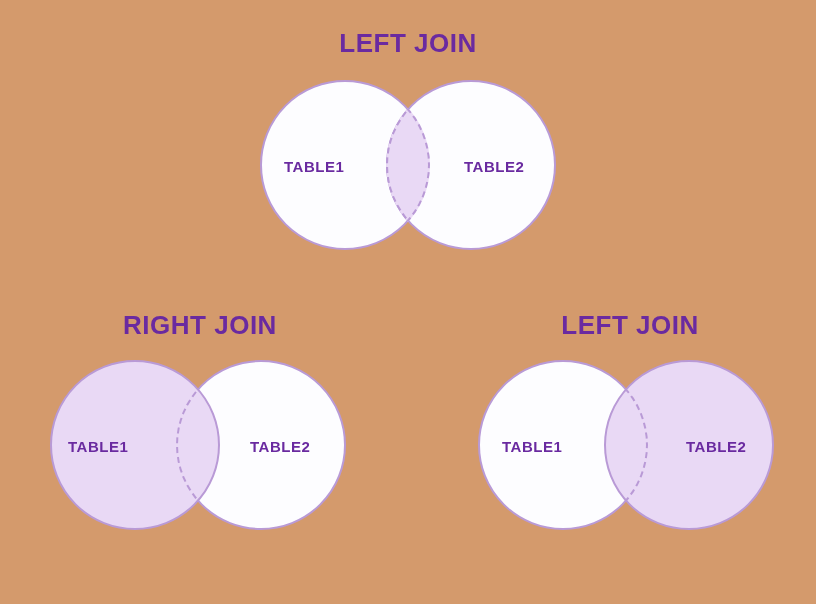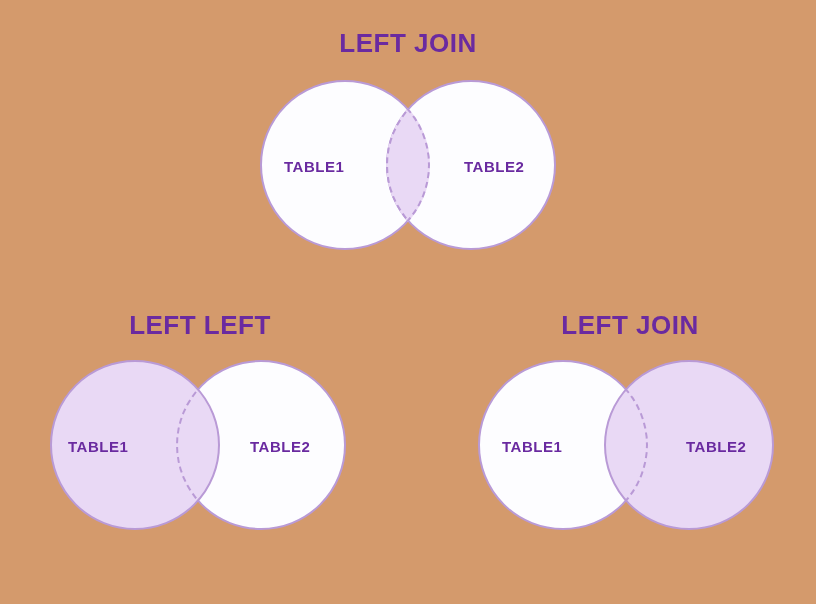--- a/index.html
+++ b/index.html
@@ -77,21 +77,21 @@
     <div class="mid-inner lilac-fill dashed-border" style="left:126px; top:0;"></div>
   </div>
 
   <div class="mid-clip" style="left:126px; top:0;">
     <div class="mid-inner dashed-border" style="left:-126px; top:0; background:transparent;"></div>
   </div>
   <div class="label" style="left:24px; top:78px;">TABLE1</div>
   <div class="label" style="left:204px; top:78px;">TABLE2</div>
 </div>
 
-<div class="title" style="left:50px; top:310px;">LEFT LEFT</div>
+<div class="title" style="left:50px; top:310px;">RIGHT JOIN</div>
 <div class="venn" style="left:50px; top:360px; width:296px; height:170px;">
 
   <div class="circle white-fill solid-border" style="left:126px; top:0;"></div>
 
   <div class="circle lilac-fill solid-border" style="left:0; top:0;"></div>
 
   <div class="mid-clip" style="left:0; top:0;">
     <div class="mid-inner dashed-border" style="left:126px; top:0; background:transparent;"></div>
   </div>
 

